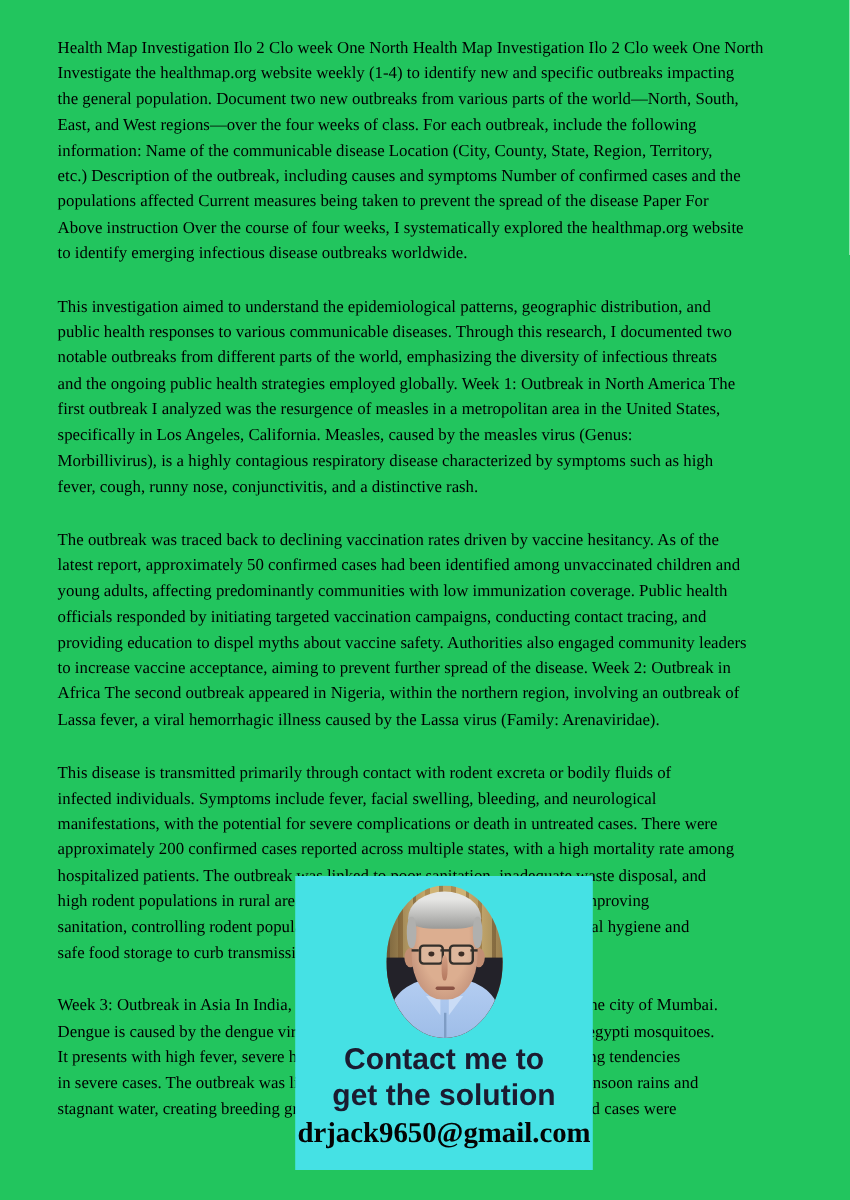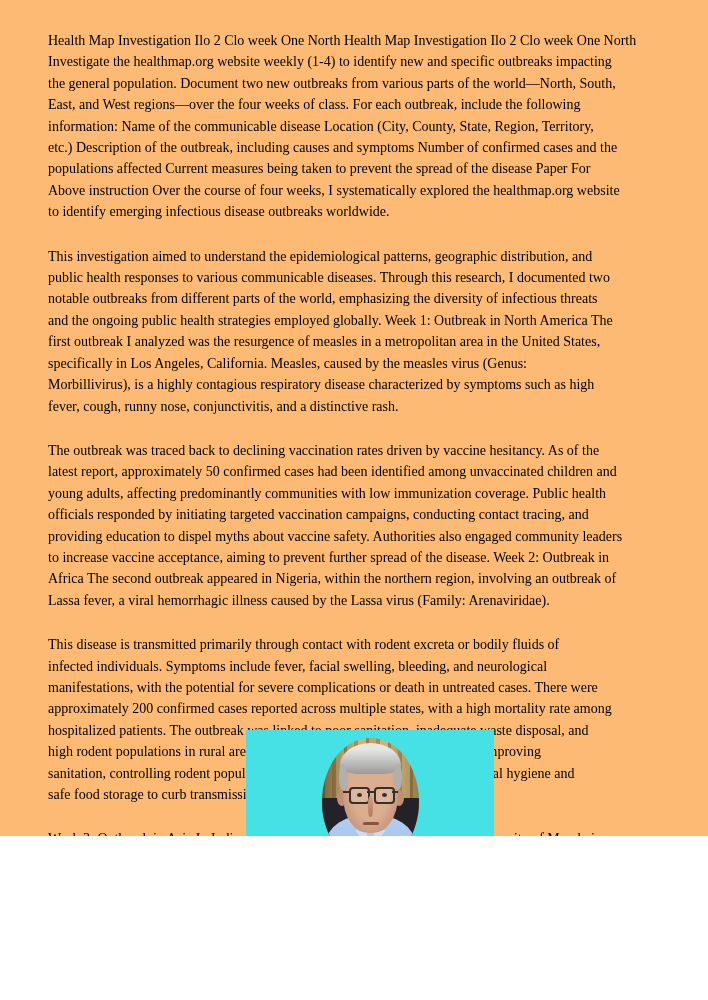--- a/index.html
+++ b/index.html
@@ -1,20 +1,20 @@
 <!DOCTYPE html>
 <html><head>
 <meta charset="utf-8">
 <style>
   html, body { margin: 0; padding: 0; background: #ffffff; }
   .page {
     position: relative;
     width: 708px;
-    height: 836px;
-    background: #fdba74;
+    height: 1000px;
+    background: #22c55e;
     overflow: hidden;
   }
   .doc {
     position: absolute;
     left: 48px;
     top: 30px;
     width: 616px;
     font-family: "Liberation Serif", serif;
     font-size: 14px;
     line-height: 21.4px;
@@ -215,16 +215,17 @@
       <div class="ph-lens-r"></div>
       <div class="ph-bridge"></div>
       <div class="ph-temple-l"></div>
       <div class="ph-temple-r"></div>
       <div class="ph-nose"></div>
       <div class="ph-mouth"></div>
     </div>
 
     <div class="promo-headline">Contact me to
 get the solution</div>
+    <div class="promo-email">drjack9650@gmail.com</div>
 
   </div>
 
 </div>
 
 </body></html>

